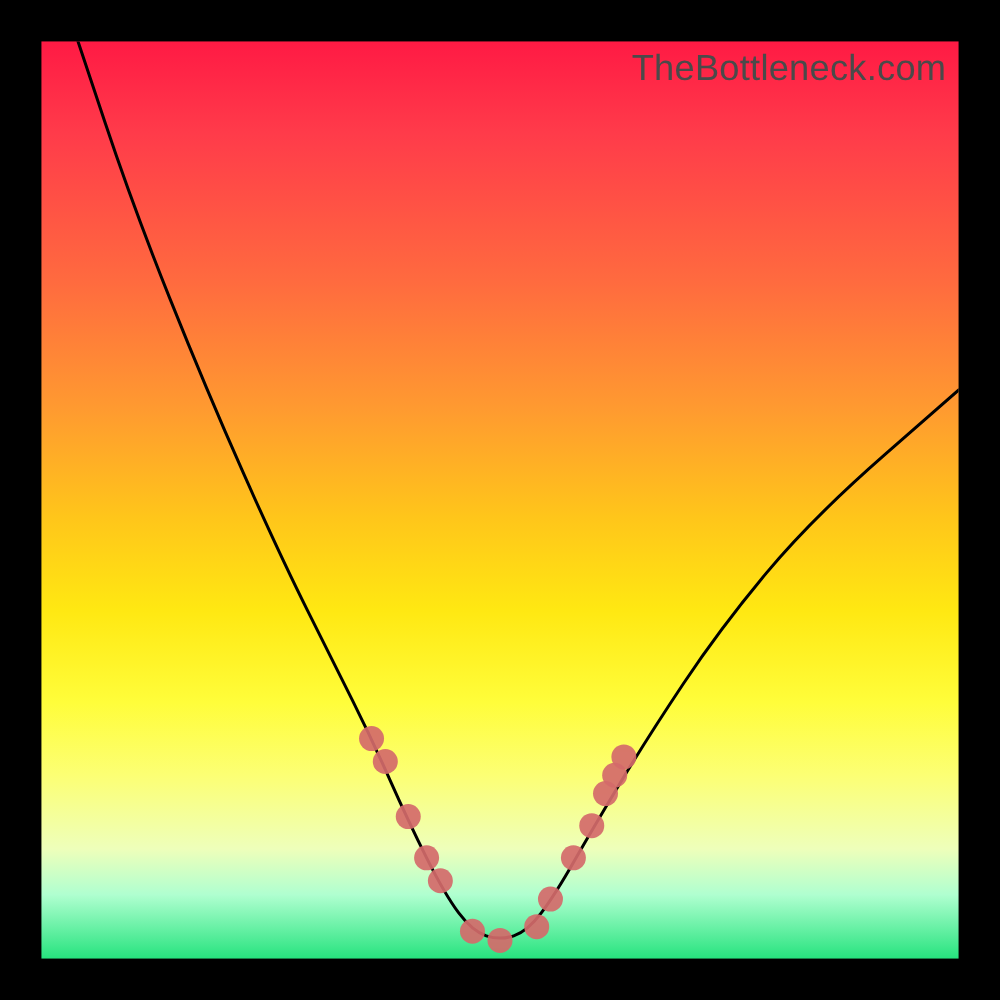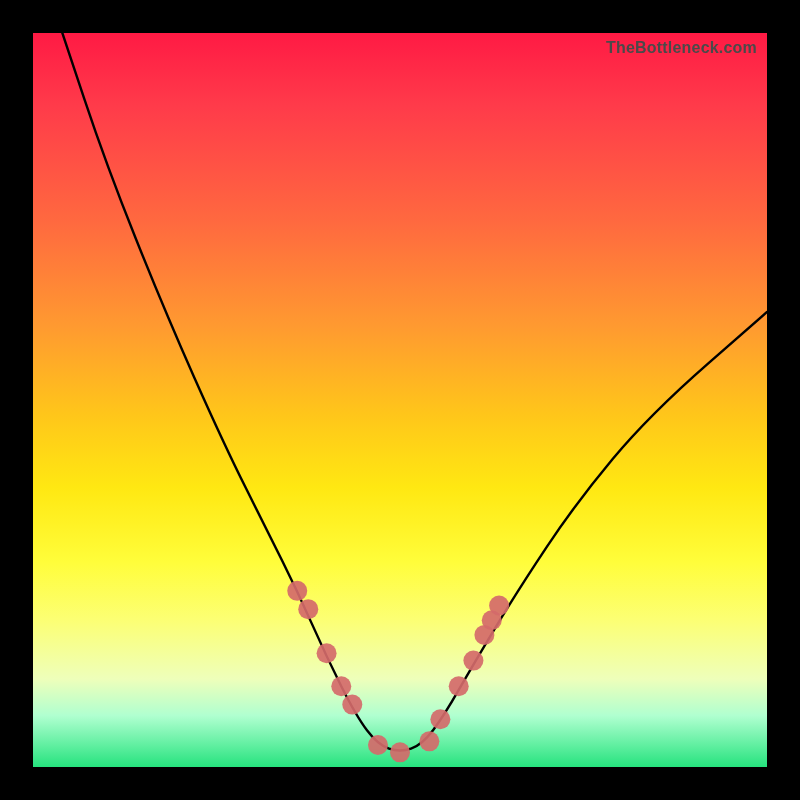--- a/index.html
+++ b/index.html
@@ -32,22 +32,22 @@
       #fcff74 80%,
       #eeffba 88%,
       #b0ffd0 93%,
       #26e37e 100%);
   }
   .watermark {
     position: absolute;
     top: 6px;
     right: 10px;
     font-family: Arial, Helvetica, sans-serif;
-    font-size: 16px;
-    font-weight: 700;
+    font-size: 29px;
+    font-weight: 400;
     color: #4a4a4a;
     letter-spacing: 0.2px;
     pointer-events: none;
   }
   svg.curve-layer {
     position: absolute;
     inset: 0;
     width: 100%;
     height: 100%;
   }

